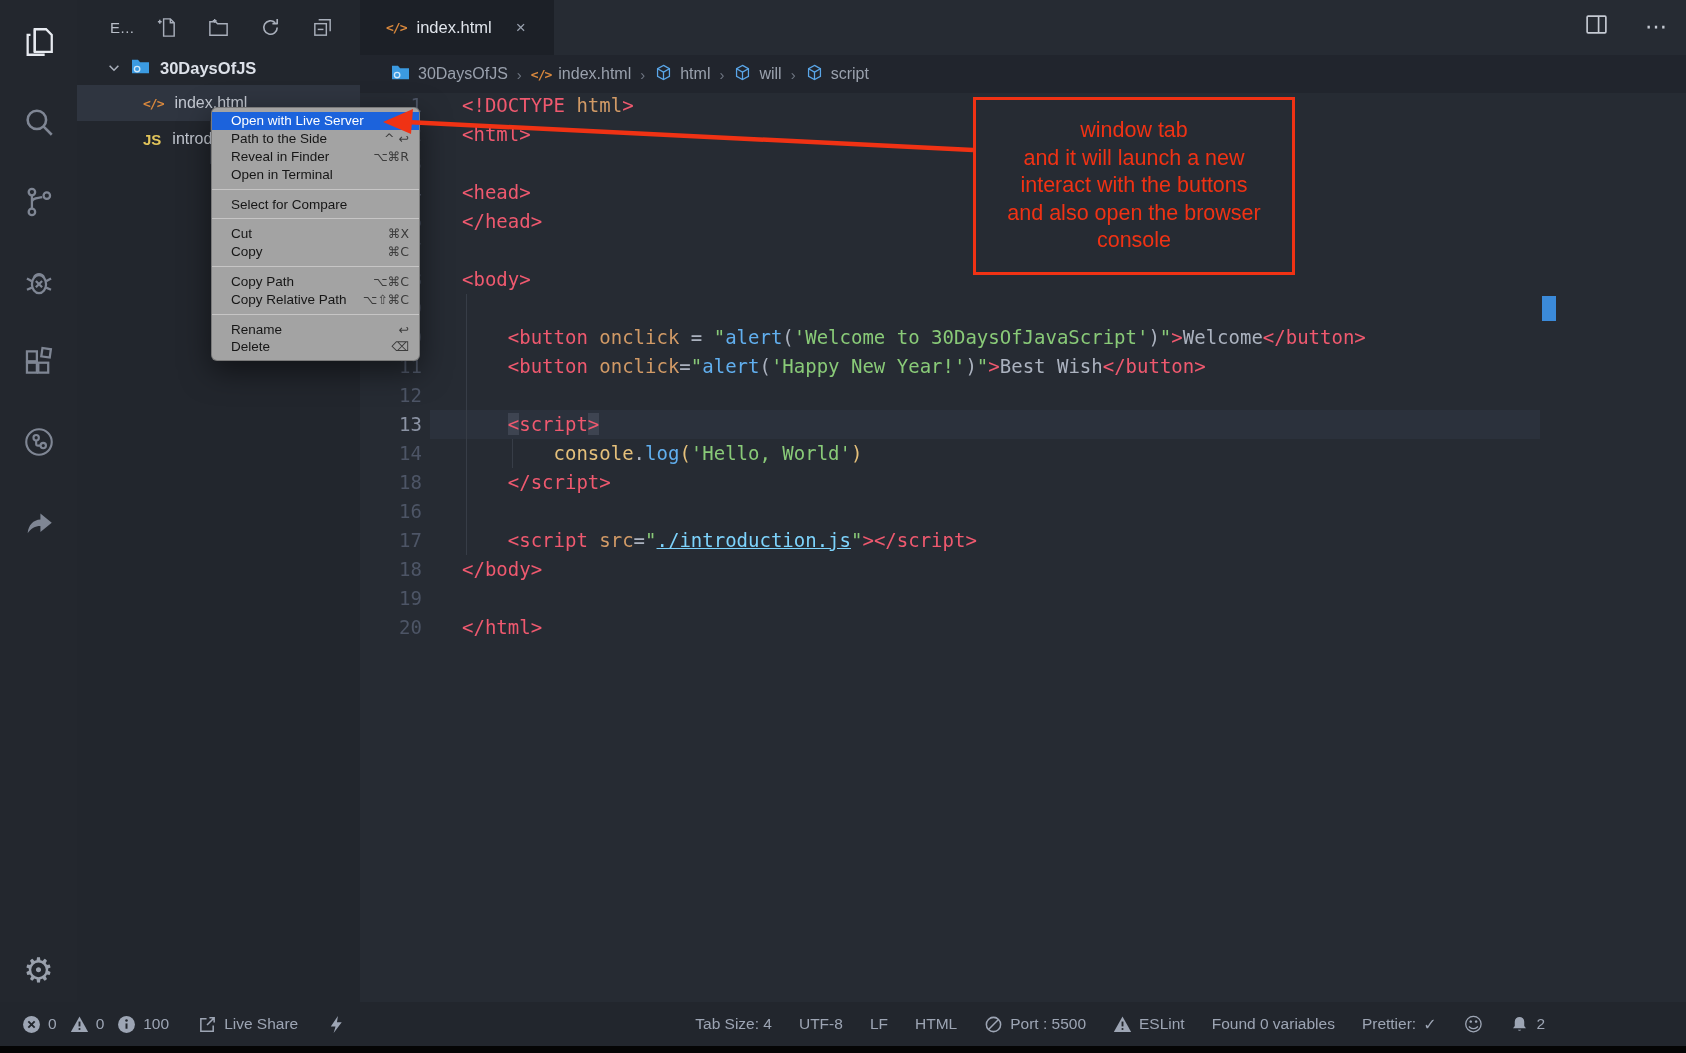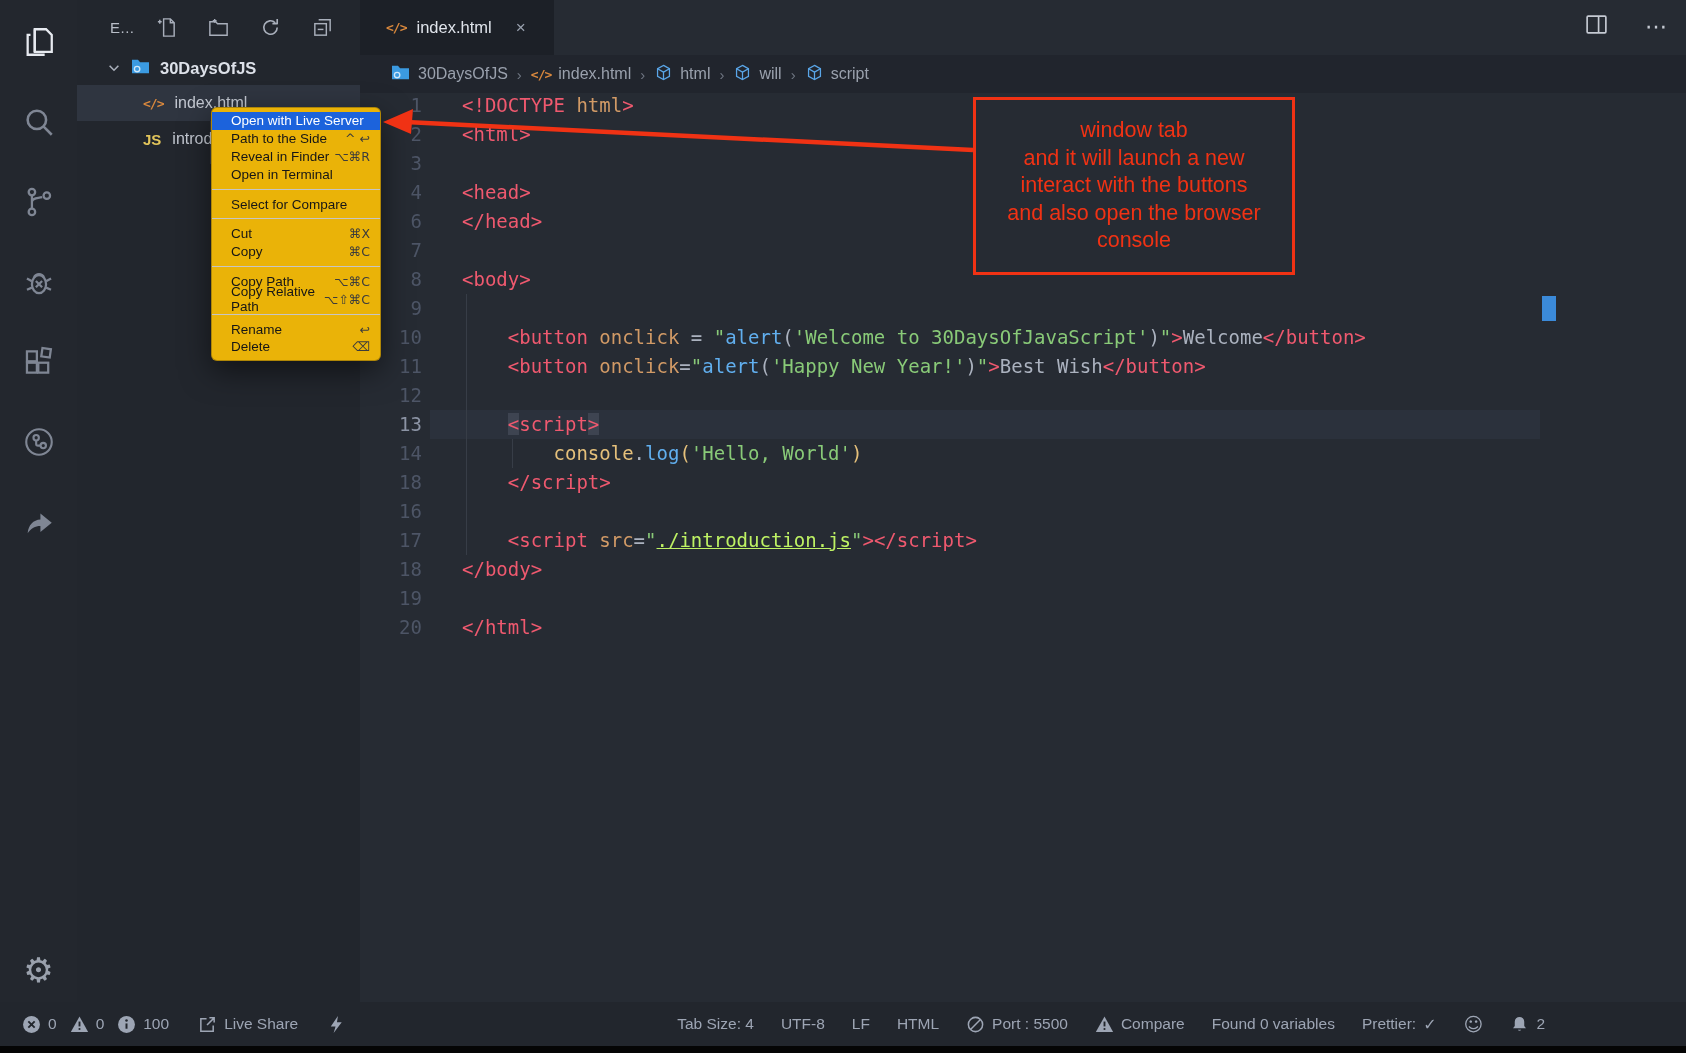--- a/index.html
+++ b/index.html
@@ -41,25 +41,25 @@
   
   .code-area{position:absolute;left:0;top:91px;right:0;bottom:0;font-family:"DejaVu Sans Mono",monospace;font-size:19px;}
   .code-line{position:relative;display:flex;height:29px;line-height:29px;white-space:pre;}
   .code-line.active::before{content:"";position:absolute;left:70px;right:146px;top:0;bottom:0;background:#2b313c;}
   .lnum{position:relative;width:62px;text-align:right;color:#4d5566;z-index:1;}
   .code-line.active .lnum{color:#8b93a4;}
   .ltext{position:relative;padding-left:40px;color:#abb2bf;z-index:1;}
   .guide{position:absolute;top:0;bottom:0;width:1px;background:#373d47;}
   .tk-p{color:#ef596f;} .tk-o{color:#d19a66;} .tk-g{color:#89ca78;} .tk-b{color:#61afef;}
   .tk-y{color:#e5c07b;} .tk-w{color:#abb2bf;}
-  .tk-u{color:#bef264;text-decoration:underline;}
+  .tk-u{color:#7dd3fc;text-decoration:underline;}
   .tk-hl{background:#3e4451;}
   .ruler-mark{position:absolute;left:1542px;top:296px;width:14px;height:25px;background:#3f9bf7;opacity:.85;}
   
-  .ctx-menu{position:absolute;left:211px;top:107px;width:170px;background:#eab308;border-radius:6px;border:1px solid rgba(0,0,0,.25);
+  .ctx-menu{position:absolute;left:211px;top:107px;width:209px;background:#a3a3a3;border-radius:6px;border:1px solid rgba(0,0,0,.25);
             box-shadow:0 10px 30px rgba(0,0,0,.5);padding:4px 0;z-index:8;font-size:13.5px;color:#161616;box-sizing:border-box;}
   .menu-item{display:flex;justify-content:space-between;align-items:center;height:17.8px;padding:0 10px 0 19px;cursor:pointer;}
   .menu-item.highlight{background:#1c63dc;color:#fff;}
   .menu-shortcut{color:#3c3c3c;font-family:"DejaVu Sans",sans-serif;font-size:12.5px;}
   .menu-sep{height:1px;background:#c6c5c5;margin:5.5px 0;}
   
   .annotation{position:absolute;left:973px;top:97px;width:322px;height:178px;border:3px solid #f03214;box-sizing:border-box;
               display:flex;flex-direction:column;justify-content:center;text-align:center;color:#f03214;font-size:21.5px;line-height:27.4px;z-index:6;}
   .arrow-svg{position:absolute;left:0;top:0;width:1686px;height:1053px;pointer-events:none;z-index:9;}
   
@@ -403,21 +403,21 @@
           <span>Port : 5500</span>
         </span>
         <span class="status-item">
           <span style="display: inline-flex;">
             <svg viewBox="0 0 18 18">
               <path d="M9 1.5L17.2 16H.8z" fill="#9da5b4"></path>
               <path d="M9 6.2v4.6" stroke="#22262d" stroke-width="1.8"></path>
               <circle cx="9" cy="13.3" r="1" fill="#22262d"></circle>
             </svg>
           </span>
-          <span>Compare</span>
+          <span>ESLint</span>
         </span>
         <span class="status-item">
           <span>Found 0 variables</span>
         </span>
         <span class="status-item">
           <span>Prettier:</span>
           <span style="display: inline-flex;">
             <span class="uni" style="font-size:16px">✓</span>
           </span>
         </span>

